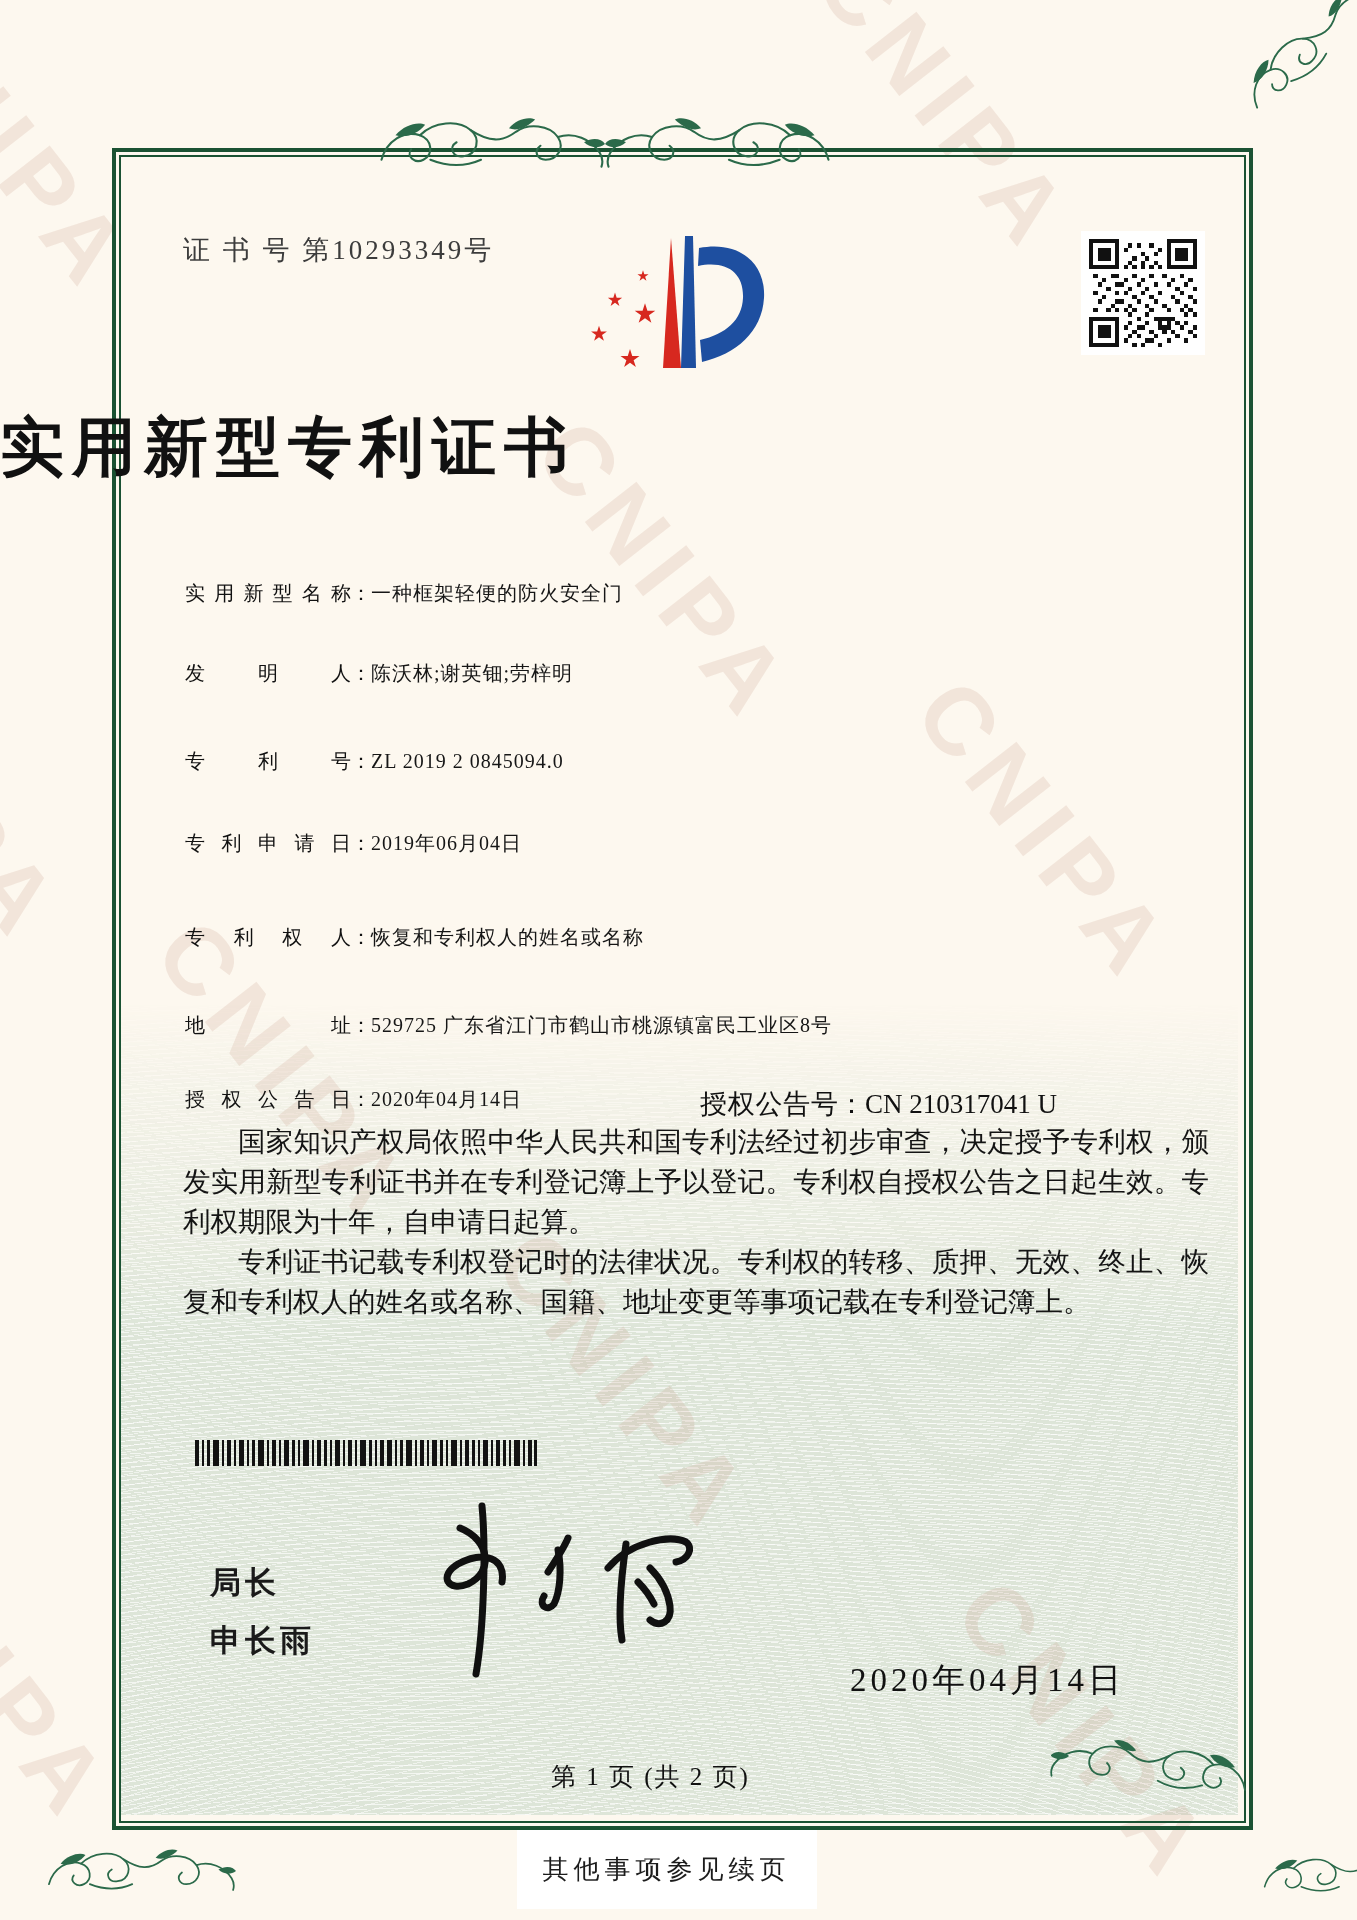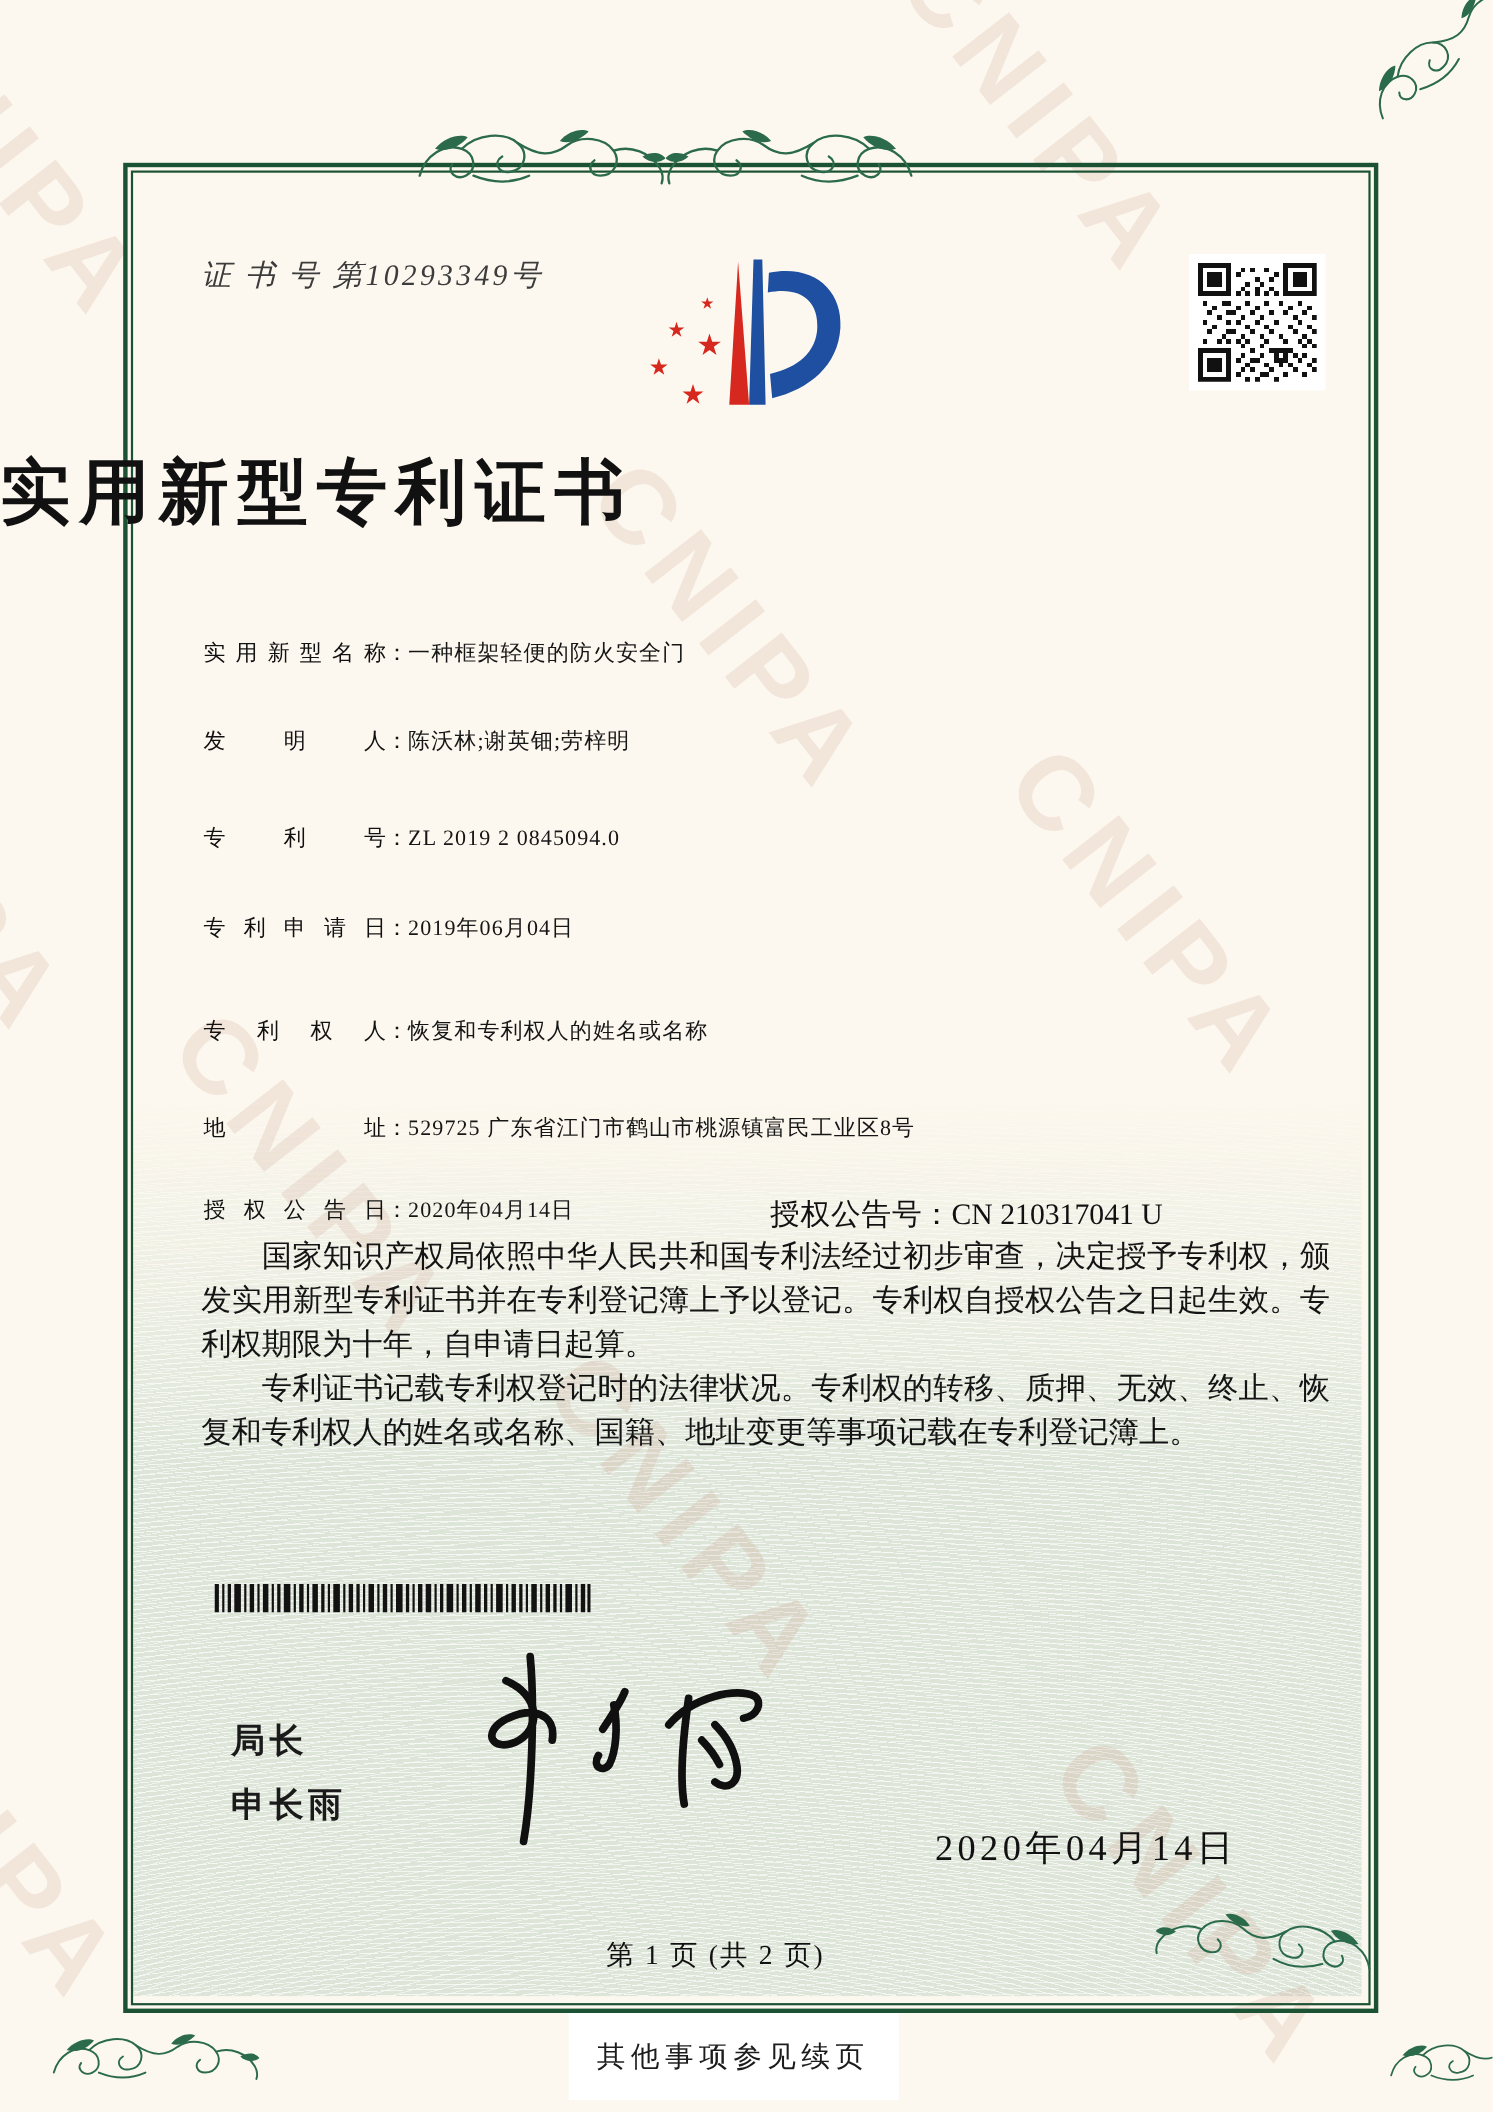--- a/index.html
+++ b/index.html
@@ -35,21 +35,21 @@
       #dde5d8;
     -webkit-mask-image:linear-gradient(to bottom, transparent 0, #000 330px);
     mask-image:linear-gradient(to bottom, transparent 0, #000 330px);
     z-index:1;
   }
   
   .orn{position:absolute; z-index:4; color:#2b6a4a;}
   
   .cert-no{
     position:absolute; left:183px; top:232px; z-index:5;
-    font-size:27px; letter-spacing:3px; color:#3c3c3c;font-style:italic;
+    font-size:27px; letter-spacing:3px; color:#3c3c3c;
   }
   .logo{position:absolute; left:572px; top:226px; z-index:5;}
   .qr{
     position:absolute; left:1081px; top:231px; width:124px; height:124px;
     background:#fff; padding:8px; box-sizing:border-box; z-index:5;
   }
   .title{
     position:absolute; left:0; right:0; top:404px; z-index:5;
     text-align:left; font-size:64px; font-weight:700; letter-spacing:8px;
   }

